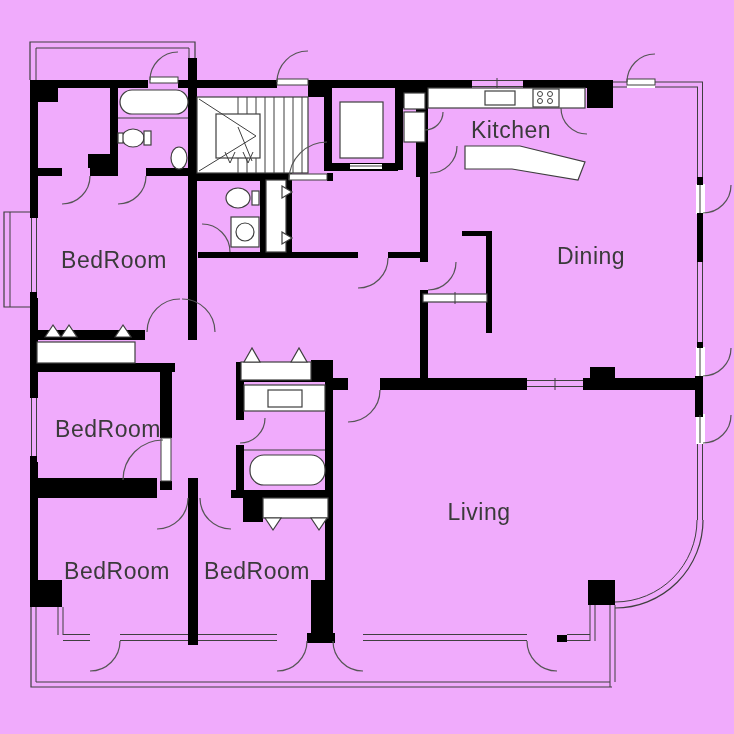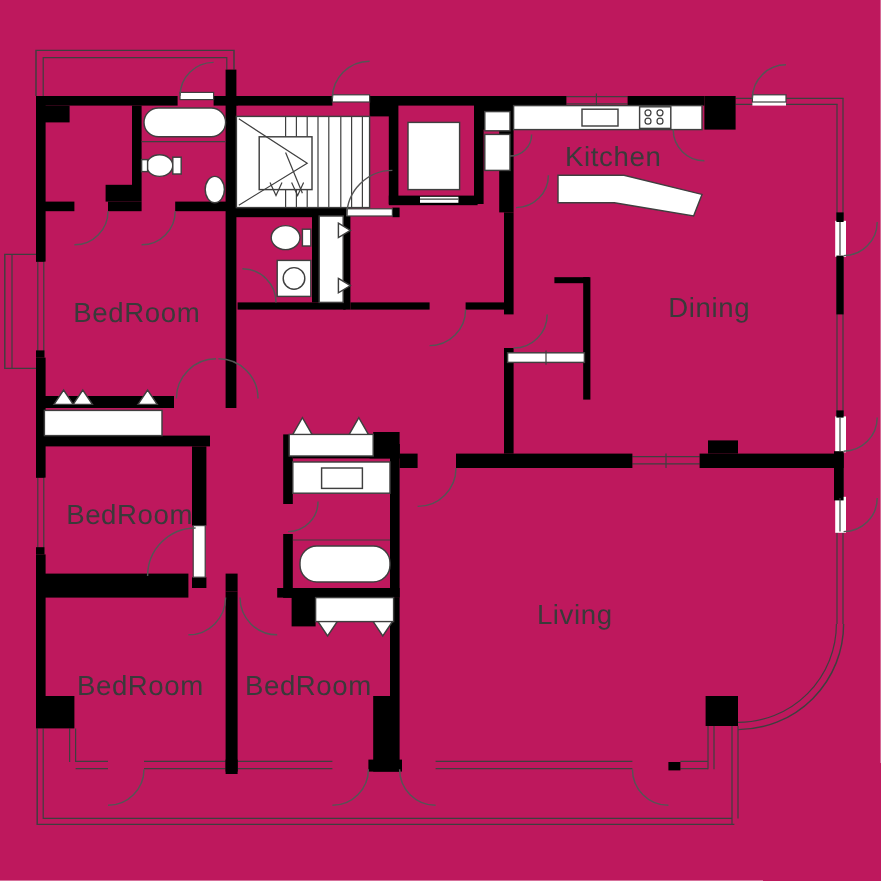--- a/index.html
+++ b/index.html
@@ -1,16 +1,16 @@
 <!DOCTYPE html>
 <html><head>
 <meta charset="utf-8">
 <style>
   html,body{margin:0;padding:0;background:#ffffff;}
-  #stage{position:relative;width:734px;height:734px;background:#be185d;overflow:hidden;
+  #stage{position:relative;width:734px;height:734px;background:#f0abfc;overflow:hidden;
          font-family:"Liberation Sans", sans-serif;}
   svg{display:block}
   .room-label{font-family:"Liberation Sans", sans-serif;font-size:23px;fill:#3a3a3a;
               letter-spacing:.5px;}
   .wall{fill:#000000;stroke:none;}
   .thin{fill:none;stroke:#3f3f3f;stroke-width:1.2;}
   .thin2{fill:none;stroke:#3f3f3f;stroke-width:1;}
   .fix{fill:#ffffff;stroke:#3f3f3f;stroke-width:1.2;}
   .arc{fill:none;stroke:#555555;stroke-width:1.2;}
   .leaf{fill:#ffffff;stroke:#3f3f3f;stroke-width:1;}

